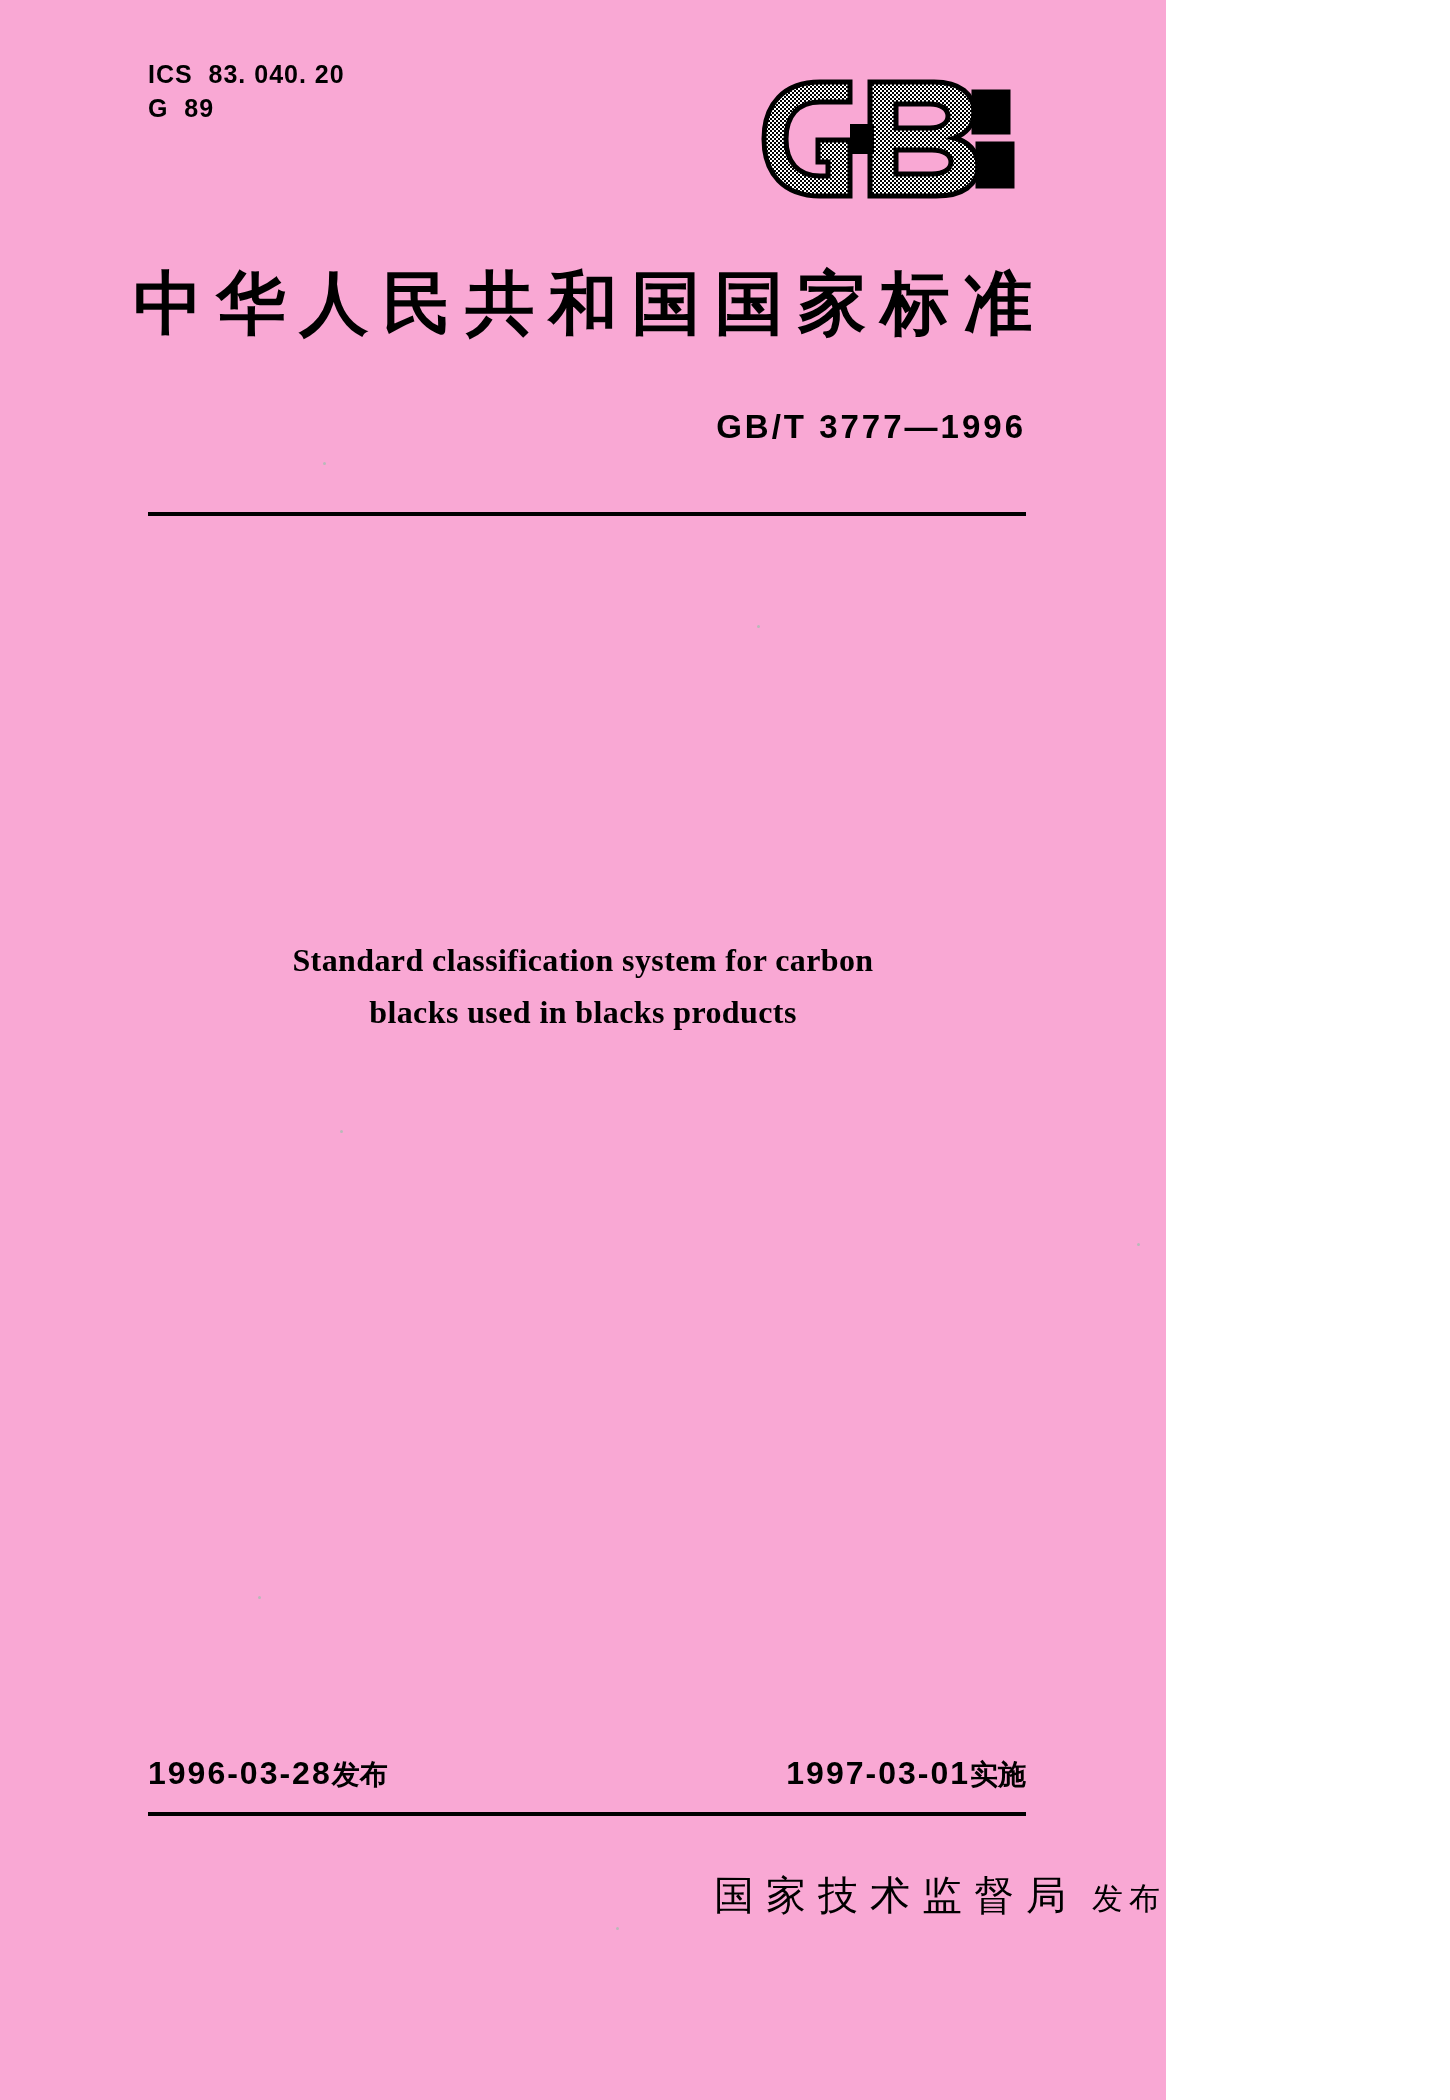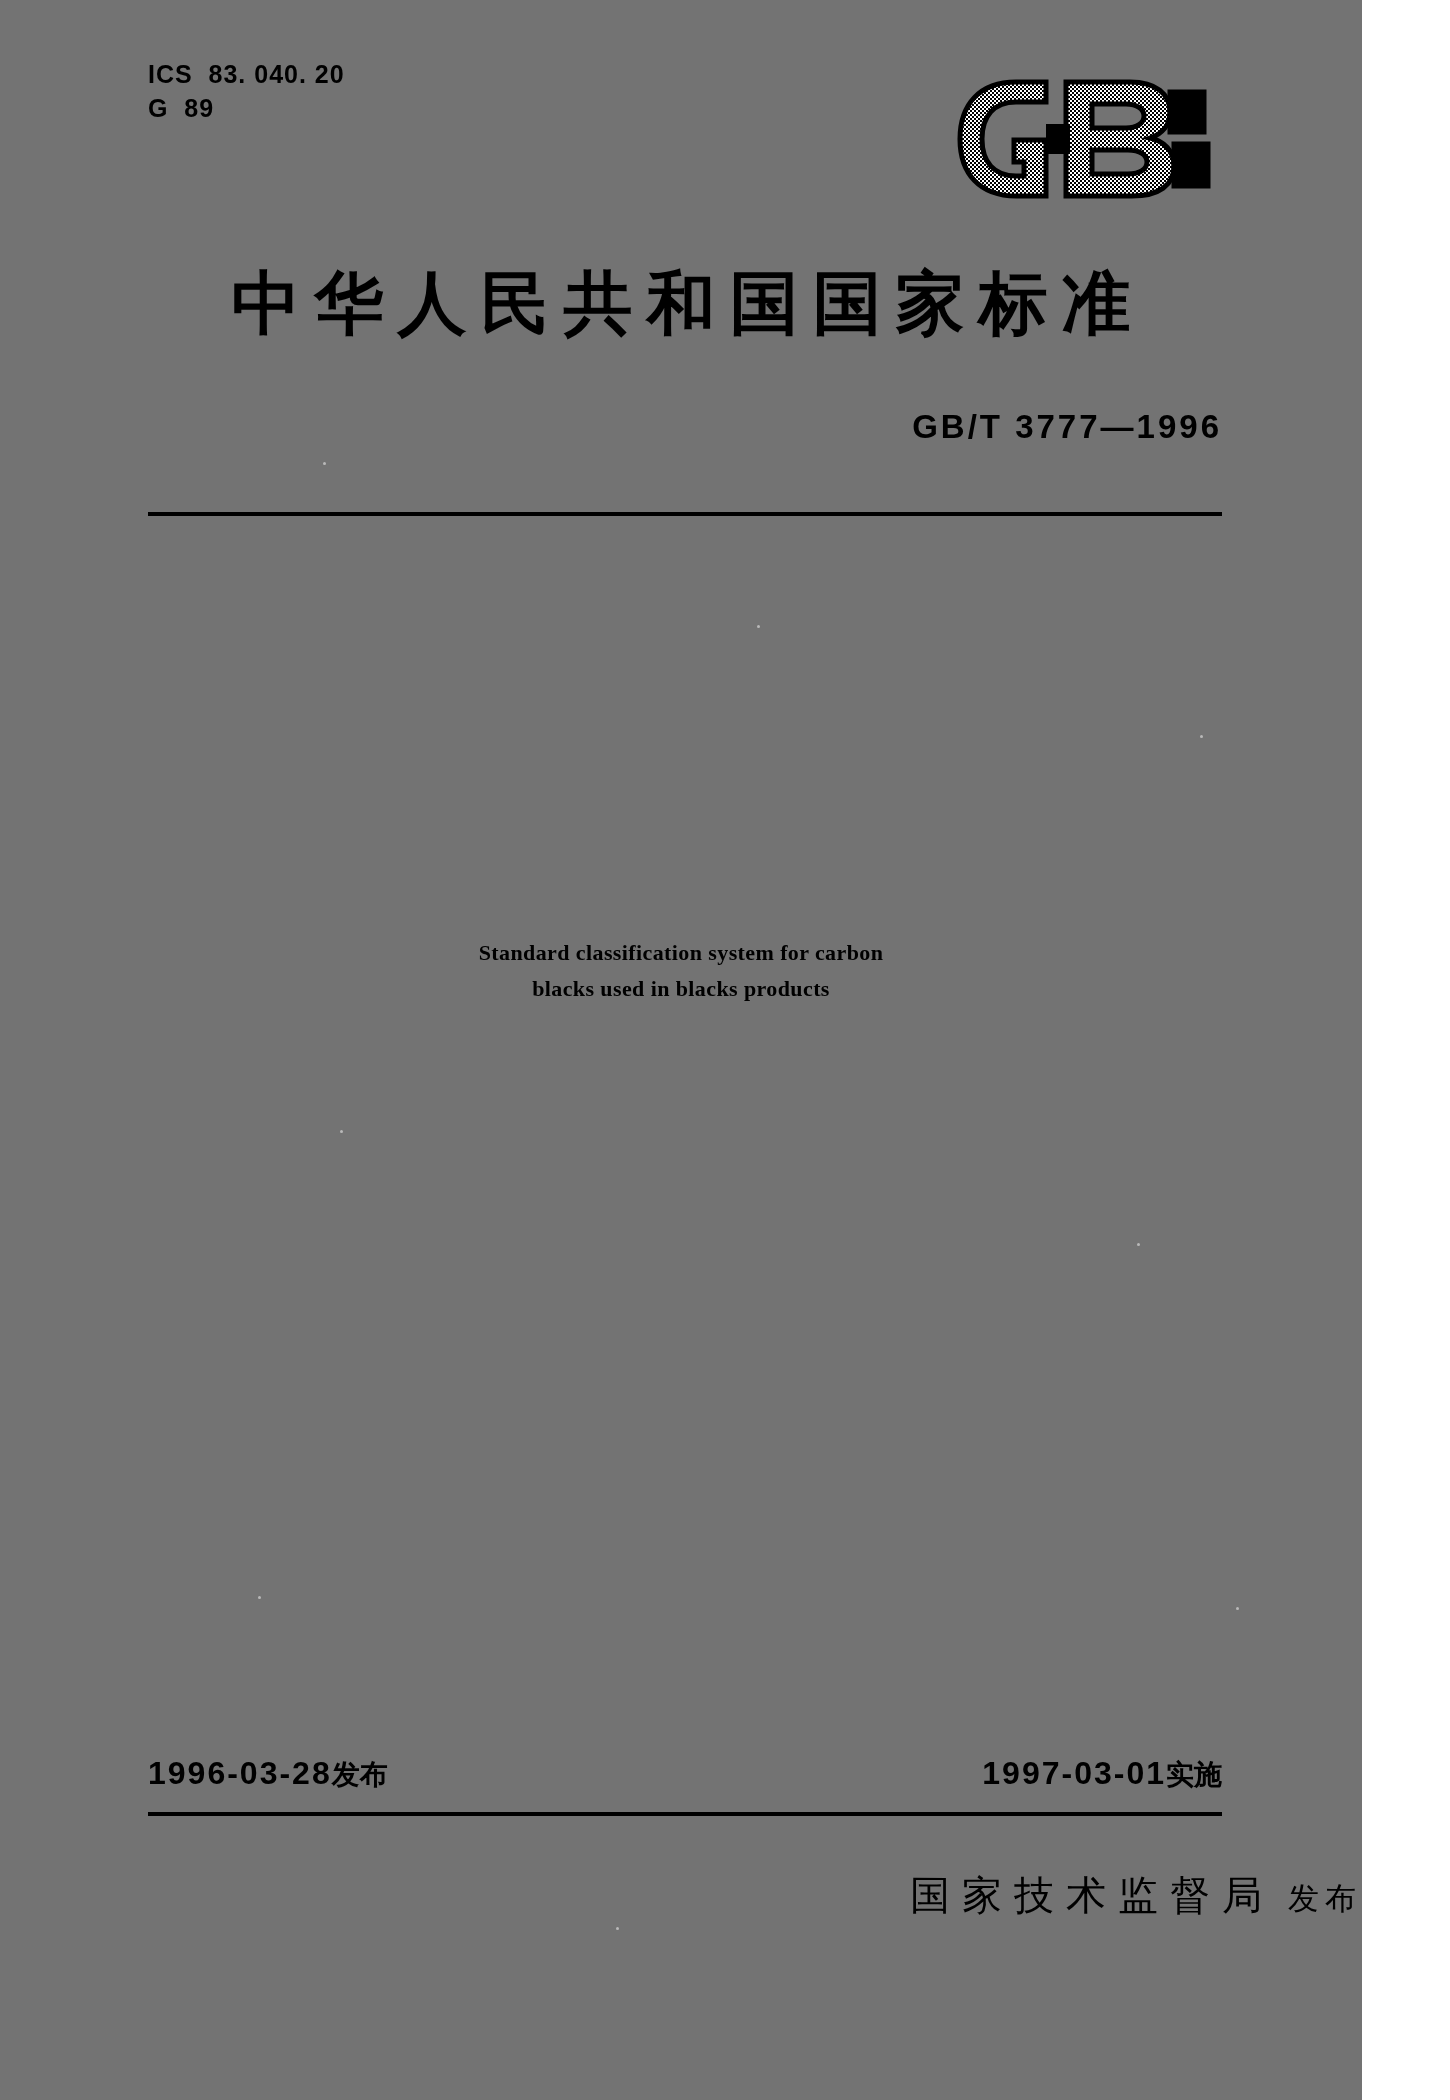--- a/index.html
+++ b/index.html
@@ -2,23 +2,23 @@
 <html><head>
 <meta charset="utf-8">
 <style>
   html, body {
     margin: 0;
     padding: 0;
     background: #ffffff;
   }
   .page {
     position: relative;
-    width: 1362px;
+    width: 1166px;
     height: 2100px;
-    background: #737373;
+    background: #f9a8d4;
     font-family: "Liberation Serif", serif;
     color: #000000;
     overflow: hidden;
   }
 
   
   .ics-block {
     position: absolute;
     left: 148px;
     top: 58px;
@@ -90,21 +90,21 @@
     text-indent: 7px;
   }
   .doc-title-en {
     position: absolute;
     left: 0;
     right: 0;
     top: 935px;
     text-align: center;
     font-family: "Liberation Serif", serif;
     font-weight: bold;
-    font-size: 22px;
+    font-size: 32px;
     line-height: 1.62;
     letter-spacing: 0.4px;
   }
 
   
   .date-issue {
     position: absolute;
     left: 148px;
     top: 1755px;
     font-family: "Liberation Sans", sans-serif;

